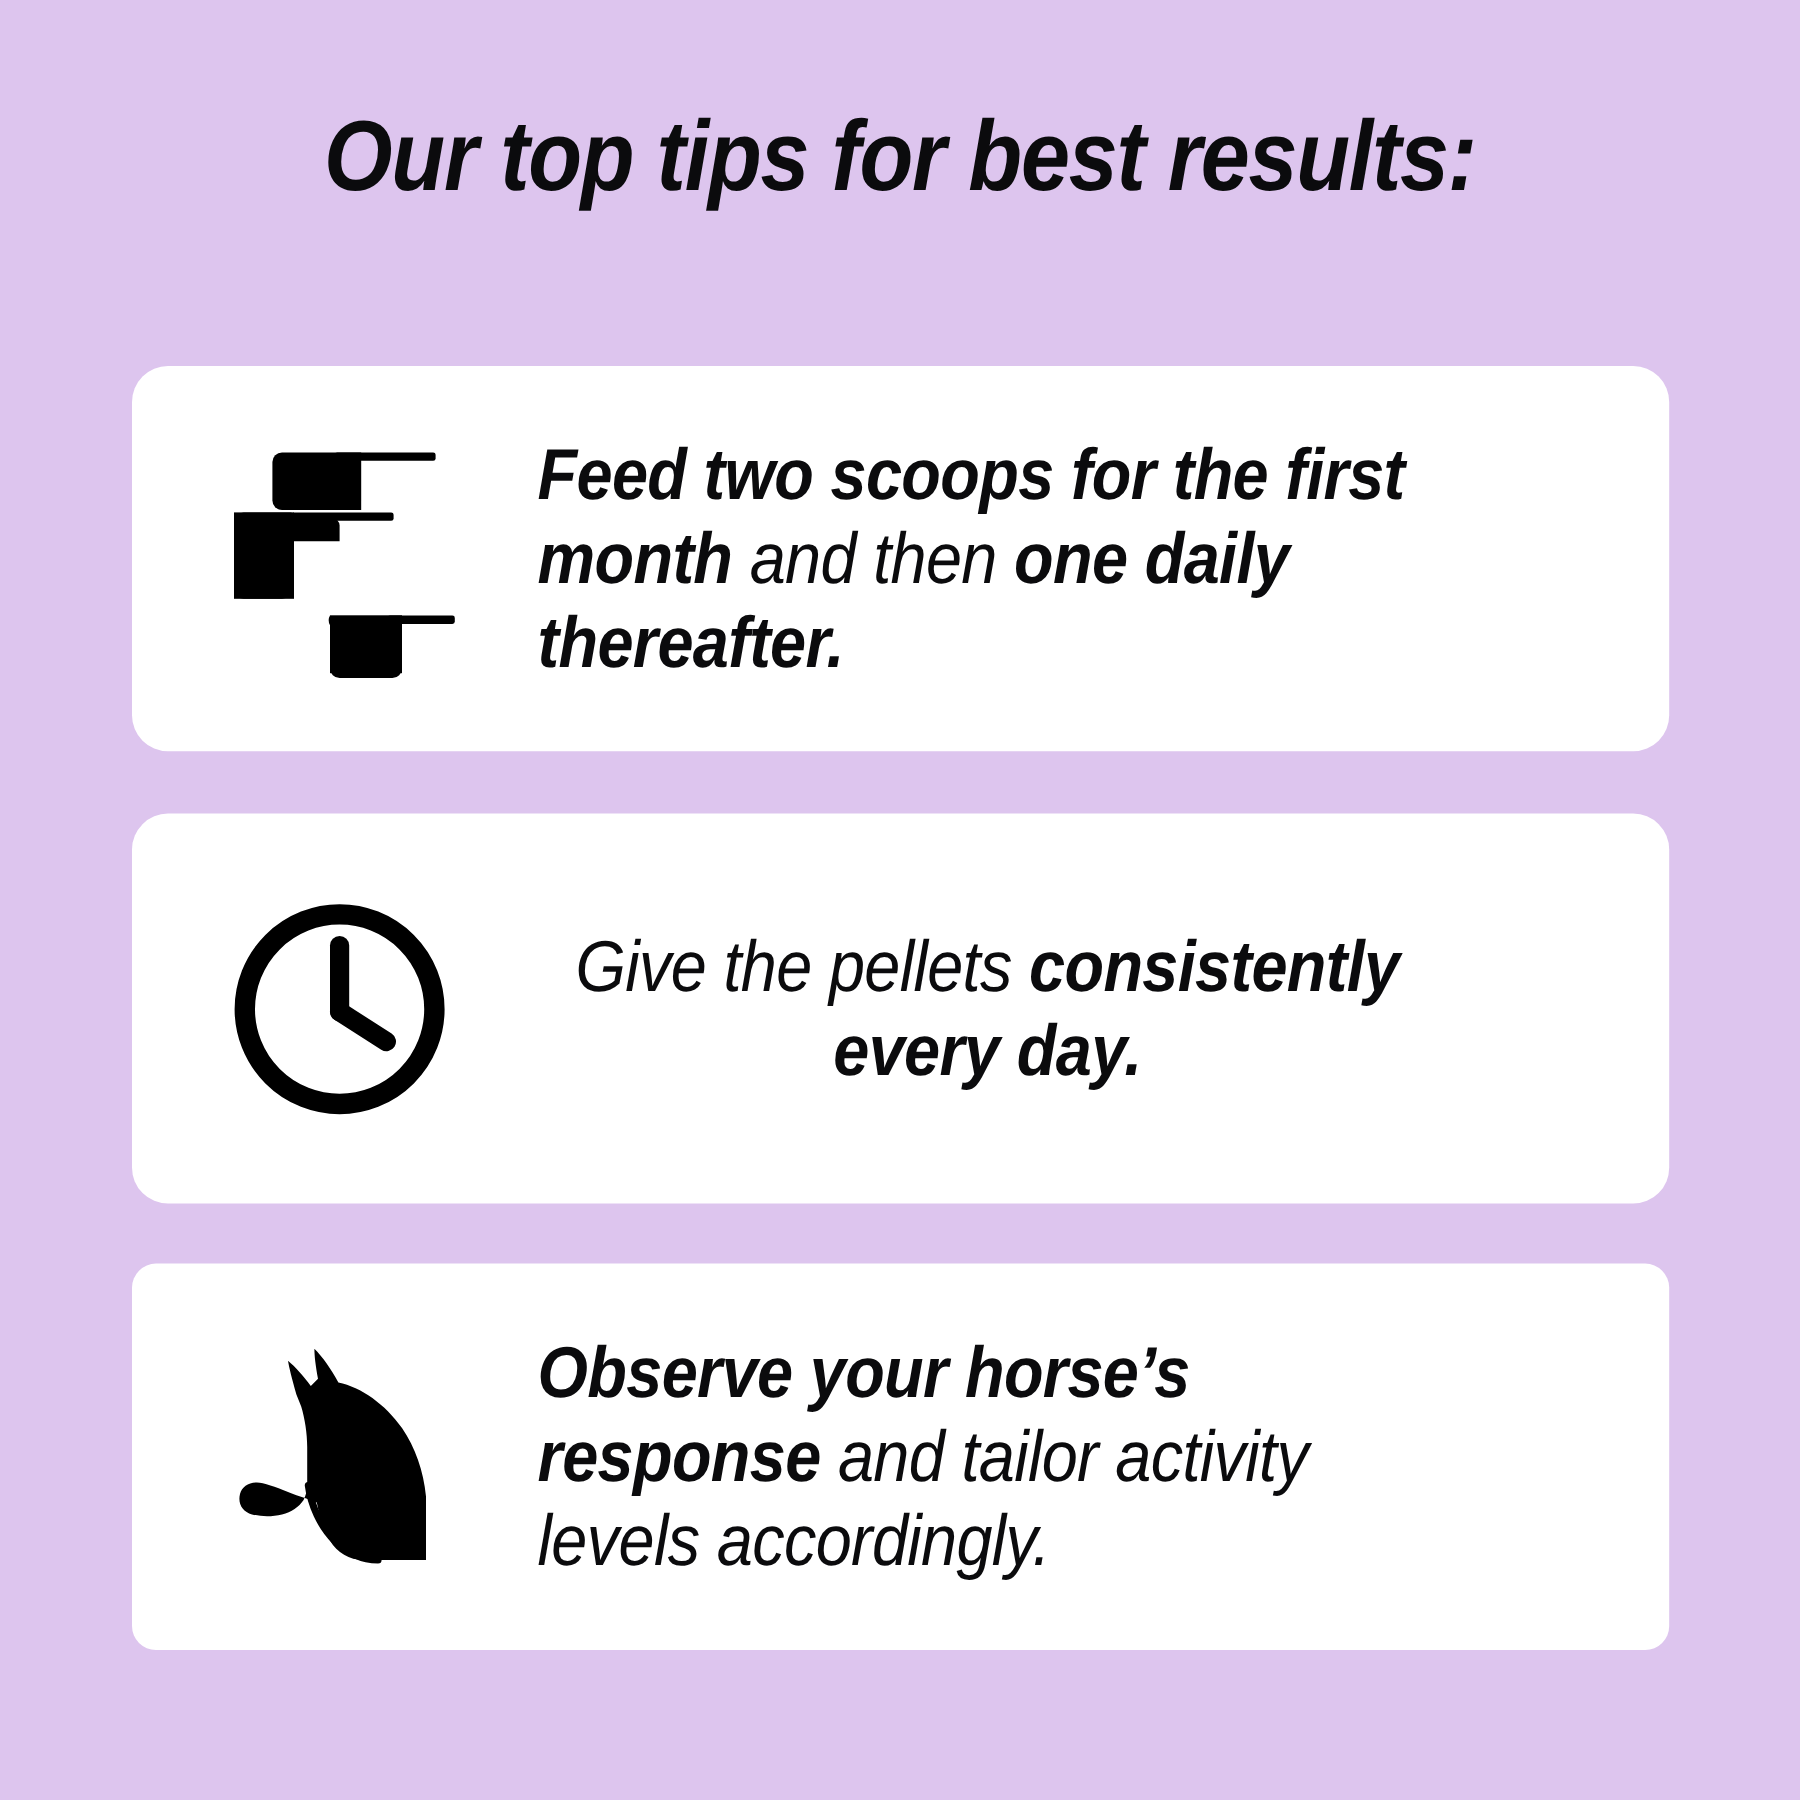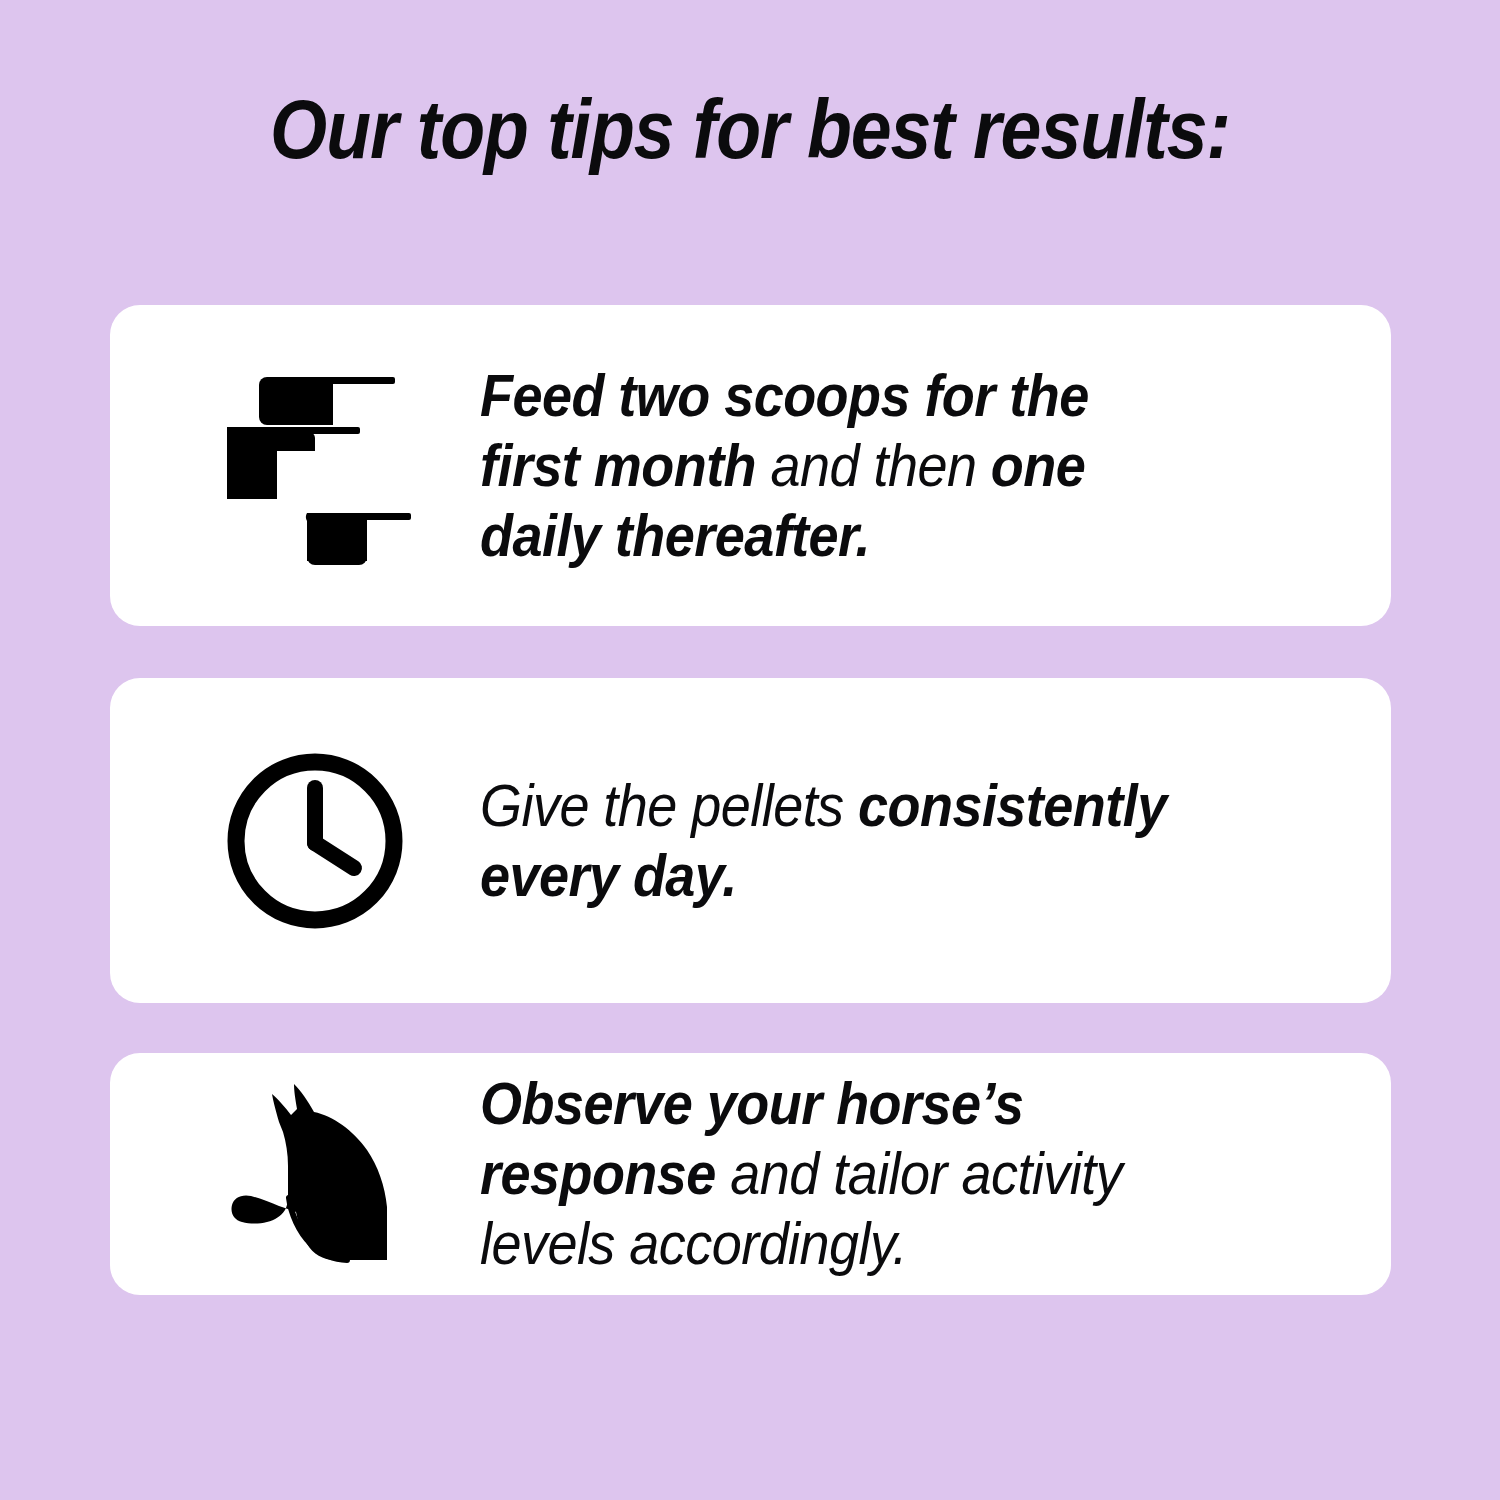--- a/index.html
+++ b/index.html
@@ -43,25 +43,24 @@
   .card {
     position: absolute;
     left: 110px;
     width: 1281px;
     background: #FFFFFF;
     border-radius: 30px;
     box-sizing: border-box;
     display: flex;
     flex-direction: row;
     align-items: center;
-    padding-left: 32px;
   }
   .card-1 { top: 305px;  height: 321px; }
-  .card-2 { top: 678px;  height: 325px; }
-  .card-3 { top: 1053px; height: 242px; }
+  .card-2 { top: 678px;  height: 325px; text-align: center; }
+  .card-3 { top: 1053px; height: 322px; border-radius: 20px; }
 
   .icon-wrap {
     flex: 0 0 auto;
     width: 338px;
     display: flex;
     align-items: center;
     justify-content: center;
     padding-left: 8px;
     box-sizing: border-box;
   }

